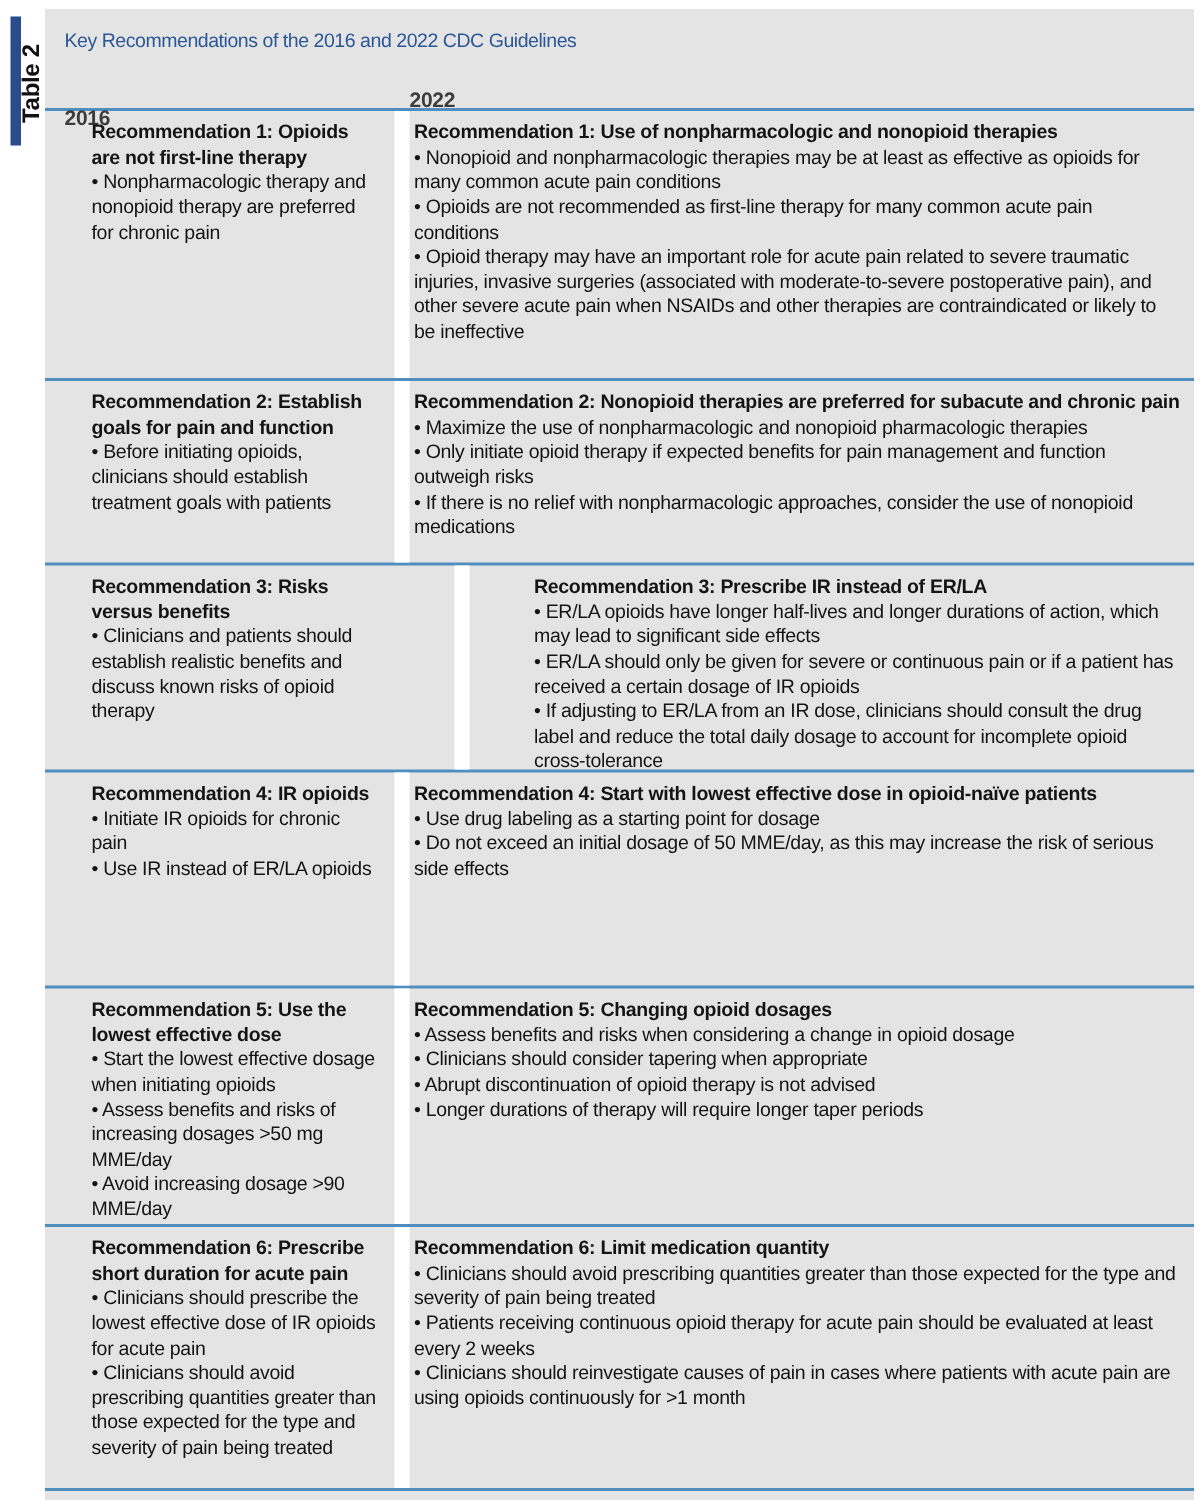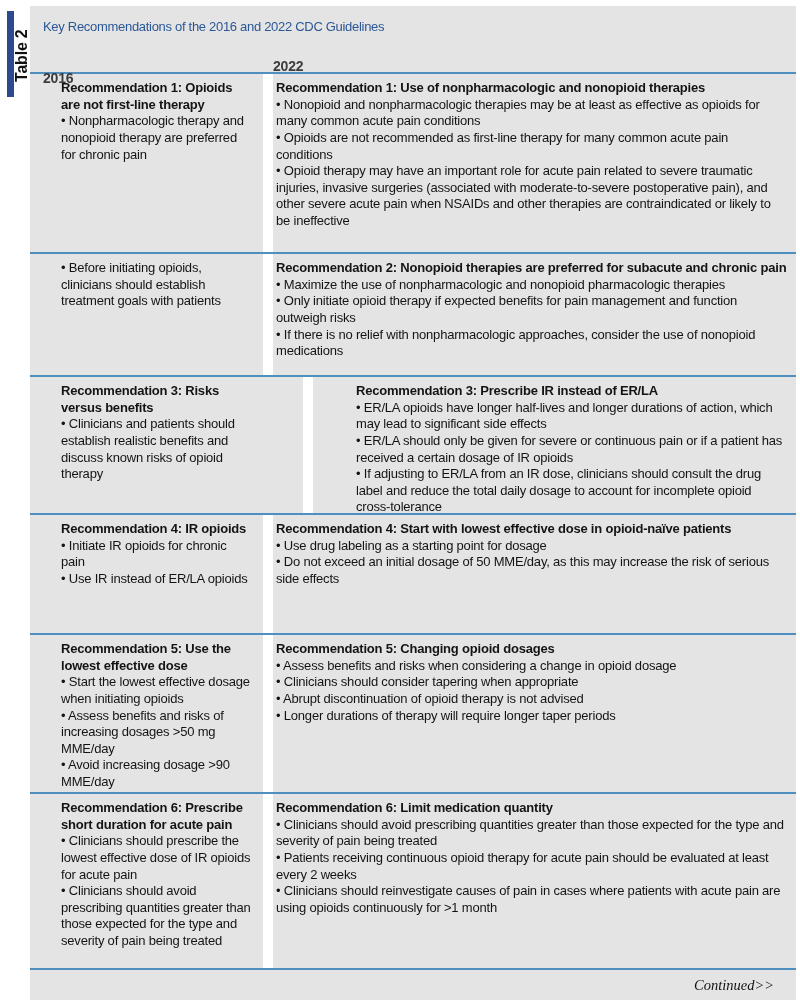--- a/index.html
+++ b/index.html
@@ -99,20 +99,21 @@
     <div class="cell cell-2022">
           <p class="rec-heading">Recommendation 1: Use of nonpharmacologic and nonopioid therapies</p>
           <p class="bullet">• Nonopioid and nonpharmacologic therapies may be at least as effective as opioids for many common acute pain conditions</p>
           <p class="bullet">• Opioids are not recommended as first-line therapy for many common acute pain conditions</p>
           <p class="bullet">• Opioid therapy may have an important role for acute pain related to severe traumatic injuries, invasive surgeries (associated with moderate-to-severe postoperative pain), and other severe acute pain when NSAIDs and other therapies are contraindicated or likely to be ineffective</p>
         </div>
   </div>
 
   <div class="row grid3" style="height: 123px;">
     <div class="cell cell-2016">
+          <p class="rec-heading">Recommendation 2: Establish goals for pain and function</p>
           <p class="bullet">• Before initiating opioids, clinicians should establish treatment goals with patients</p>
         </div>
     <div class="gutter"></div>
     <div class="cell cell-2022">
           <p class="rec-heading">Recommendation 2: Nonopioid therapies are preferred for subacute and chronic pain</p>
           <p class="bullet">• Maximize the use of nonpharmacologic and nonopioid pharmacologic therapies</p>
           <p class="bullet">• Only initiate opioid therapy if expected benefits for pain management and function outweigh risks</p>
           <p class="bullet">• If there is no relief with nonpharmacologic approaches, consider the use of nonopioid medications</p>
         </div>
   </div>
@@ -124,21 +125,21 @@
         </div>
     <div class="gutter"></div>
     <div class="cell cell-2022">
           <p class="rec-heading">Recommendation 3: Prescribe IR instead of ER/LA</p>
           <p class="bullet">• ER/LA opioids have longer half-lives and longer durations of action, which may lead to significant side effects</p>
           <p class="bullet">• ER/LA should only be given for severe or continuous pain or if a patient has received a certain dosage of IR opioids</p>
           <p class="bullet">• If adjusting to ER/LA from an IR dose, clinicians should consult the drug label and reduce the total daily dosage to account for incomplete opioid cross-tolerance</p>
         </div>
   </div>
 
-  <div class="row grid3" style="height: 120px;">
+  <div class="row grid3" style="height: 144px;">
     <div class="cell cell-2016">
           <p class="rec-heading">Recommendation 4: IR opioids</p>
           <p class="bullet">• Initiate IR opioids for chronic pain</p>
           <p class="bullet">• Use IR instead of ER/LA opioids</p>
         </div>
     <div class="gutter"></div>
     <div class="cell cell-2022">
           <p class="rec-heading">Recommendation 4: Start with lowest effective dose in opioid-naïve patients</p>
           <p class="bullet">• Use drug labeling as a starting point for dosage</p>
           <p class="bullet">• Do not exceed an initial dosage of 50 MME/day, as this may increase the risk of serious side effects</p>

